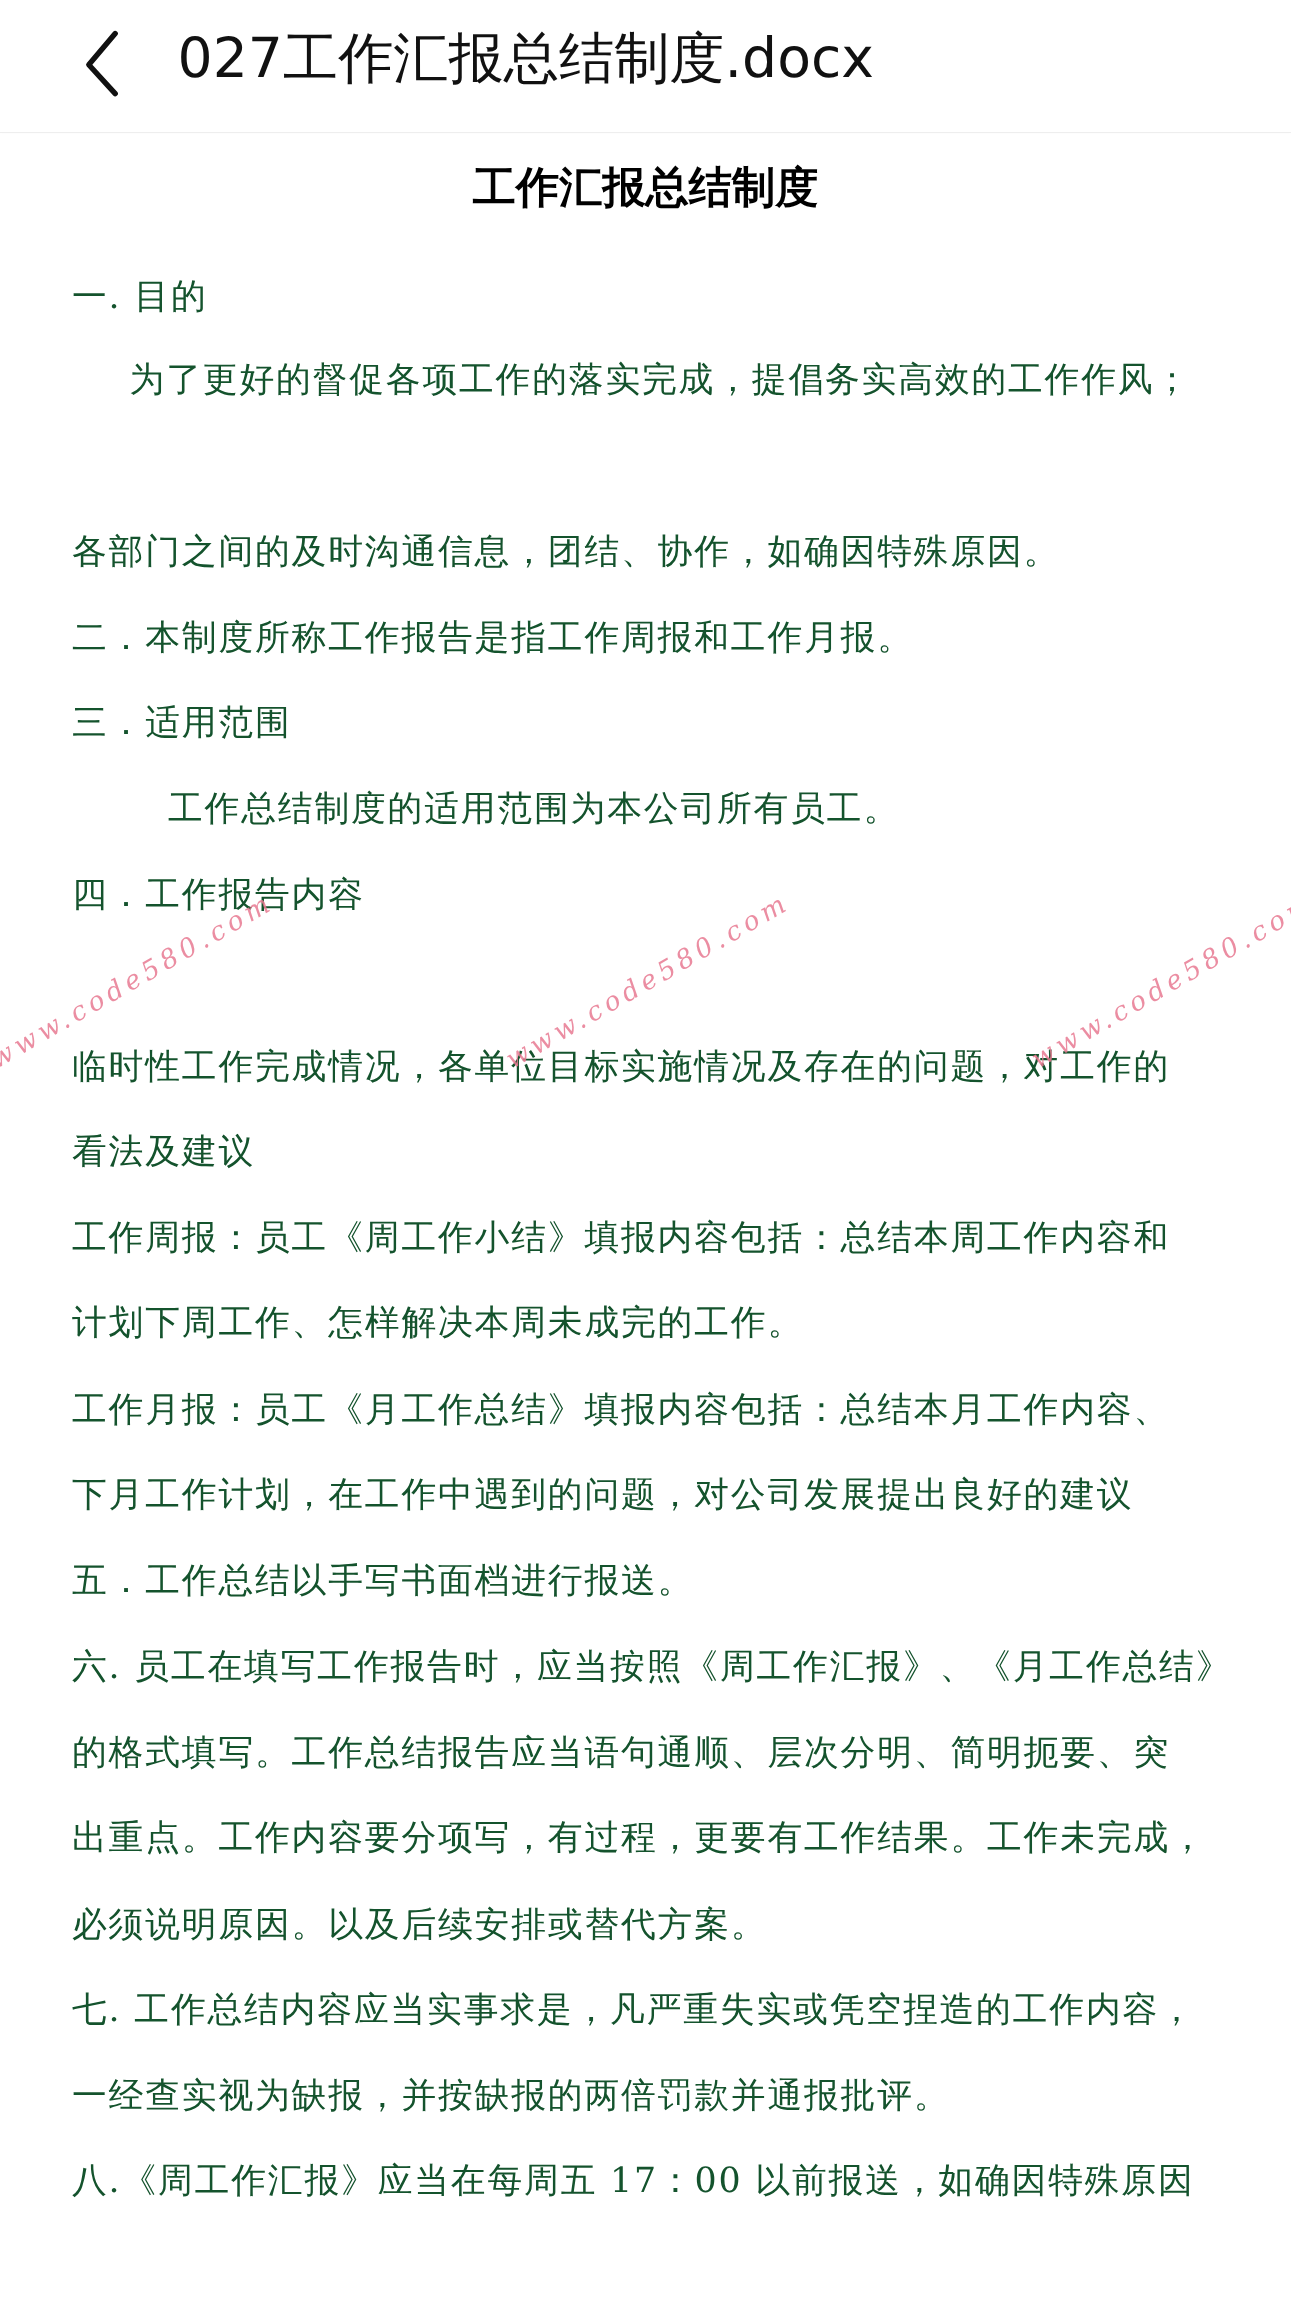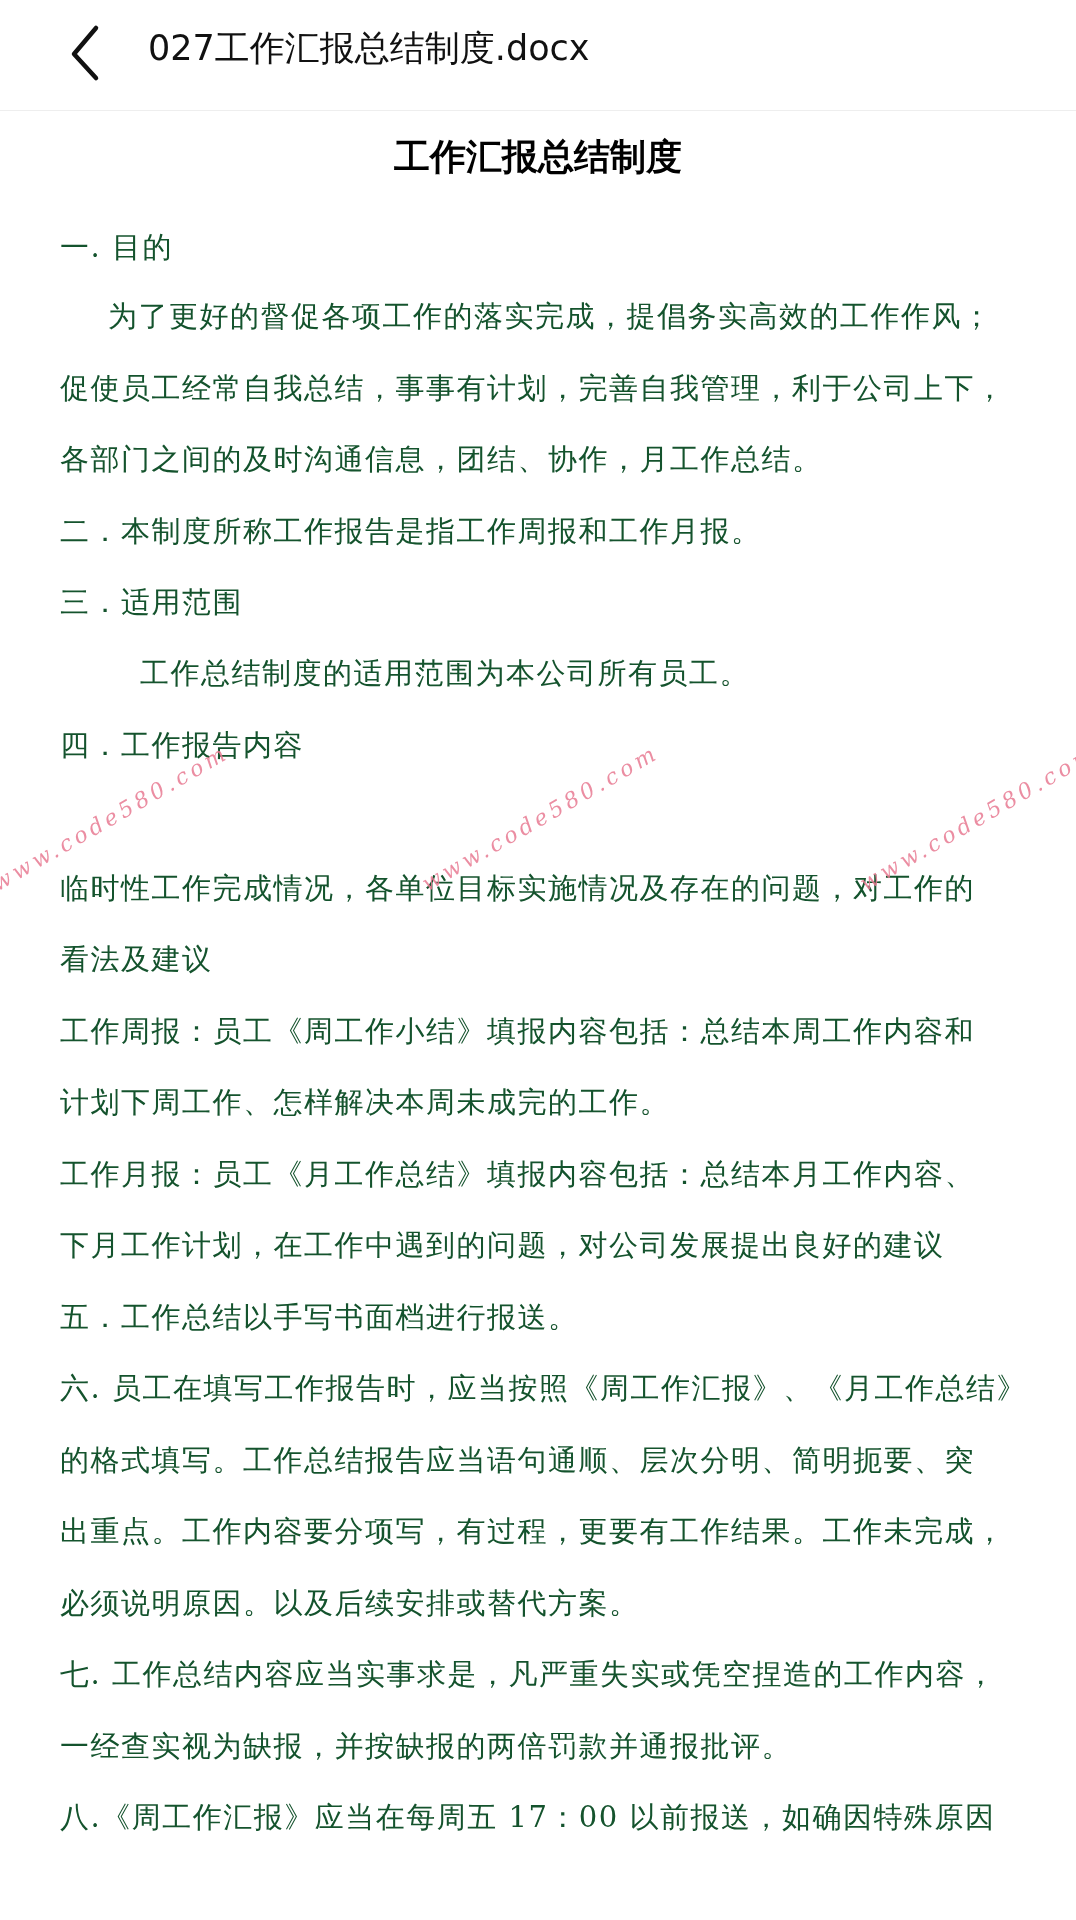--- a/index.html
+++ b/index.html
@@ -11,21 +11,21 @@
   .header {
     position:absolute; left:0; top:0; width:1076px; height:110px;
     background:#ffffff; display:flex; align-items:center;
     box-shadow:0 3px 4px rgba(0,0,0,0.06);
     border-bottom:1px solid #eeeeee;
   }
   .back {
     position:absolute; left:62px; top:22px; width:56px; height:60px; cursor:pointer;
   }
   .title {
-    position:absolute; left:148px; top:18px; font-size:35px; line-height:60px;
+    position:absolute; left:148px; top:18px; font-size:46px; line-height:60px;
     color:#111; letter-spacing:0px; white-space:nowrap;
   }
   .doc {
     position:absolute; left:0; top:111px; width:1076px; height:1809px; background:#fff;
   }
   .doc-title {
     position:absolute; left:0; width:1076px; top:16px; text-align:center;
     font-size:36px; font-weight:bold; line-height:60px; color:#000000;
   }
   .line {
@@ -50,22 +50,21 @@
     </svg>
   </div>
   <div class="title">027工作汇报总结制度.docx</div>
 </div>
 
 <div class="doc">
   <div class="doc-title">工作汇报总结制度</div>
 
   <div class="line" style="top:114px">一. 目的</div>
   <div class="line" style="top:183px; left:108px">为了更好的督促各项工作的落实完成，提倡务实高效的工作作风；</div>
-  <div class="line" style="top:255px">促使员工经常自我总结，事事有计划，完善自我管理，利于公司上下，</div>
-  <div class="line" style="top:326px">各部门之间的及时沟通信息，团结、协作，月工作总结。</div>
+  <div class="line" style="top:326px">各部门之间的及时沟通信息，团结、协作，如确因特殊原因。</div>
   <div class="line" style="top:398px">二．本制度所称工作报告是指工作周报和工作月报。</div>
   <div class="line" style="top:469px">三．适用范围</div>
   <div class="line" style="top:612px">四．工作报告内容</div>
   <div class="line" style="top:540px; left:140px">工作总结制度的适用范围为本公司所有员工。</div>
   <div class="line" style="top:755px">临时性工作完成情况，各单位目标实施情况及存在的问题，对工作的</div>
   <div class="line" style="top:826px">看法及建议</div>
   <div class="line" style="top:898px">工作周报：员工《周工作小结》填报内容包括：总结本周工作内容和</div>
   <div class="line" style="top:969px">计划下周工作、怎样解决本周未成完的工作。</div>
   <div class="line" style="top:1041px">工作月报：员工《月工作总结》填报内容包括：总结本月工作内容、</div>
   <div class="line" style="top:1112px">下月工作计划，在工作中遇到的问题，对公司发展提出良好的建议</div>

